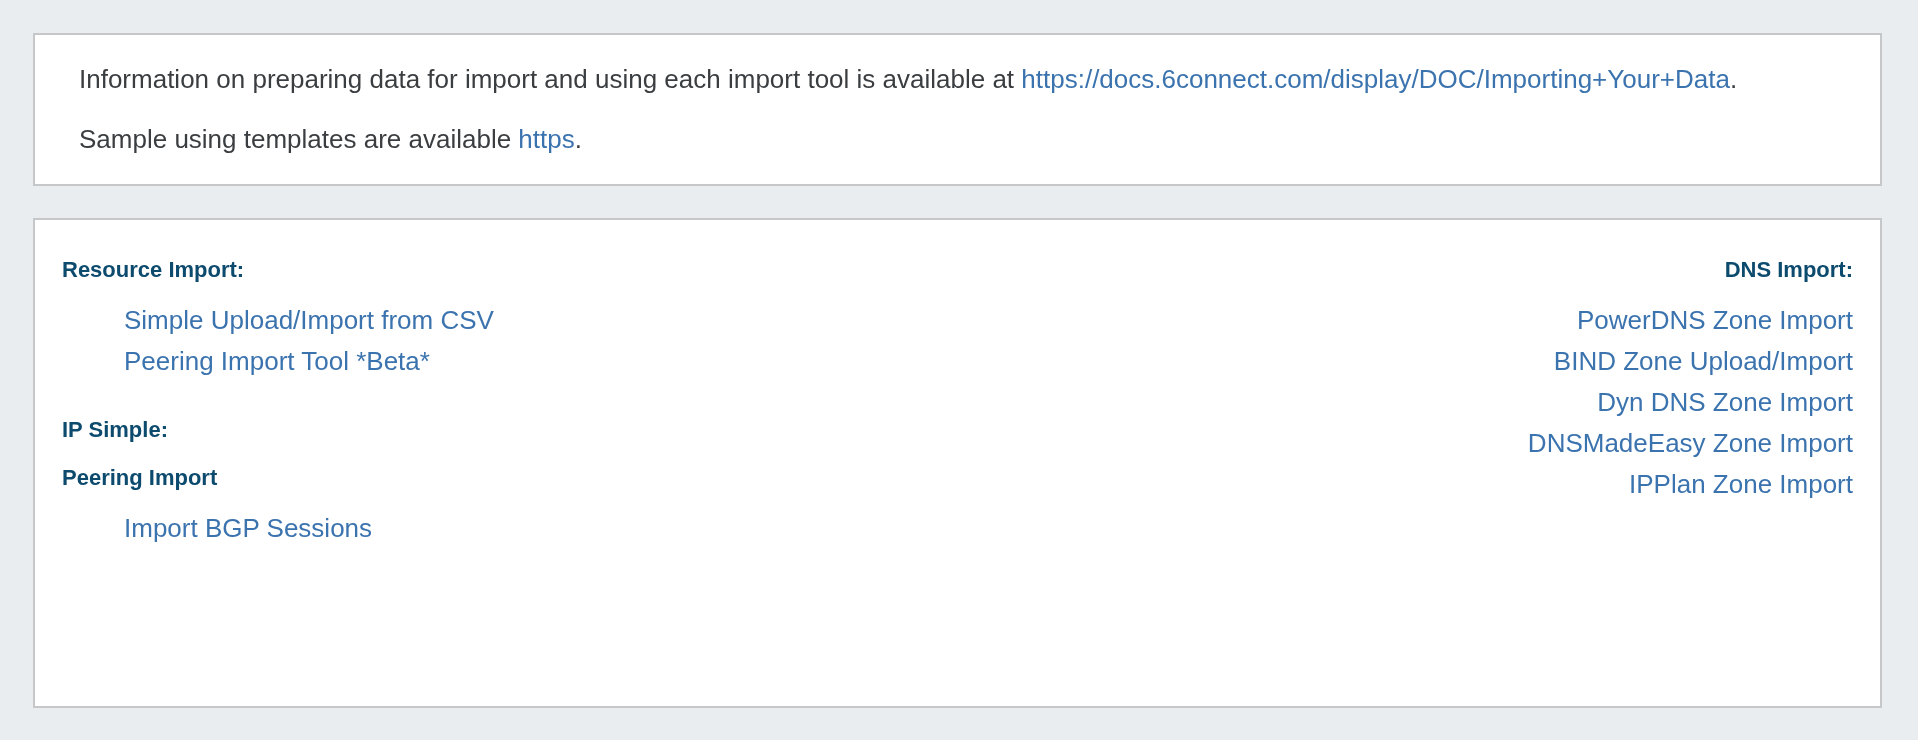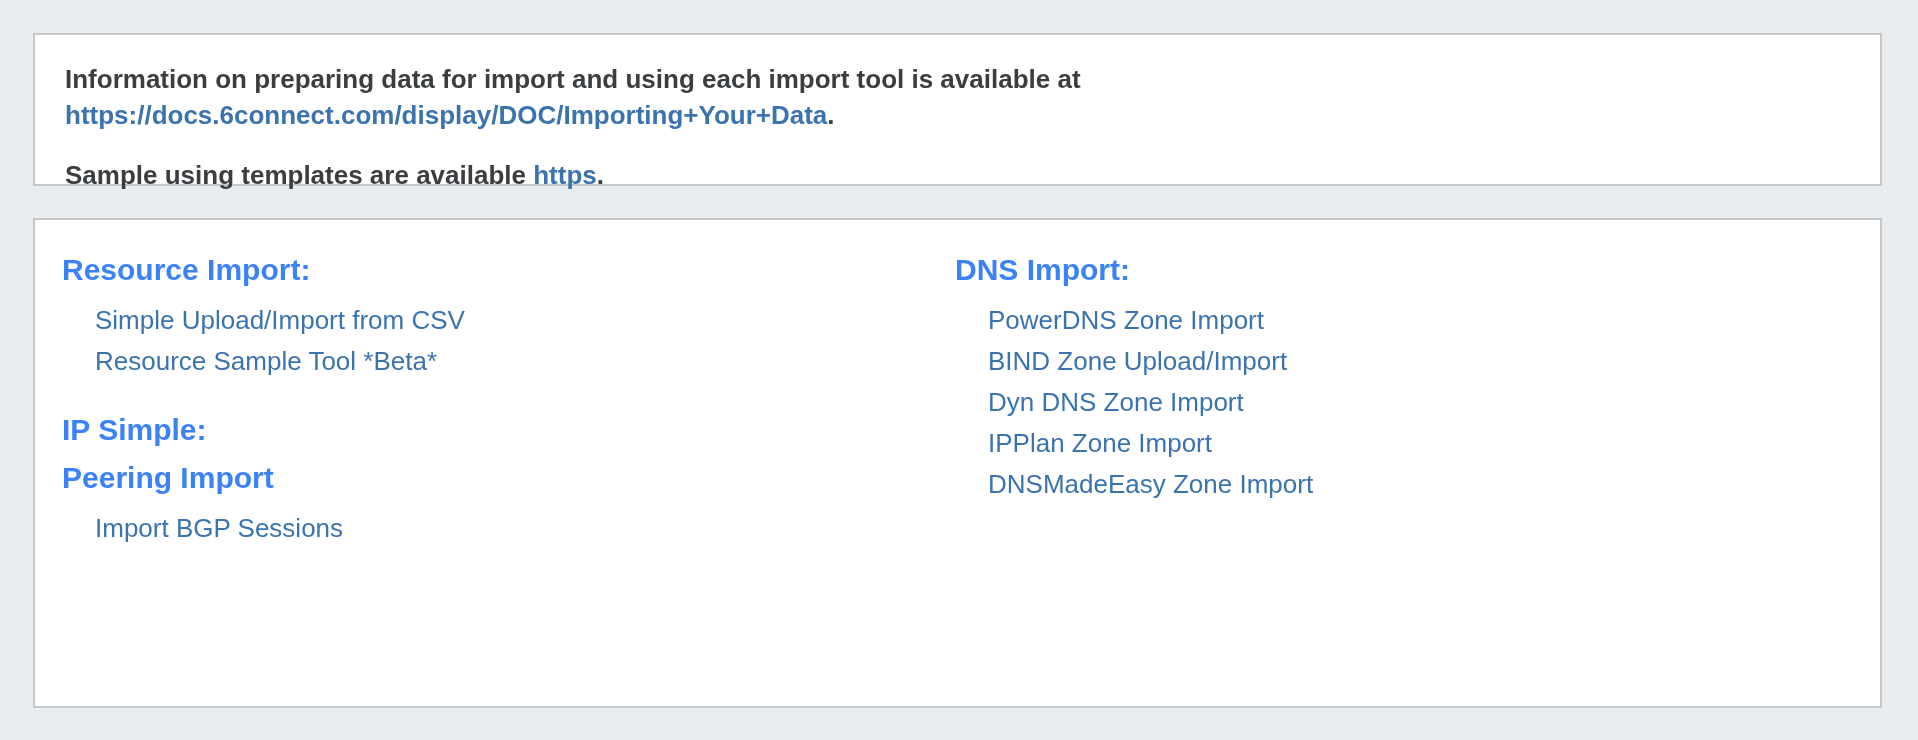--- a/index.html
+++ b/index.html
@@ -14,22 +14,21 @@
   }
   .panel {
     background: #ffffff;
     border: 2px solid #c5c7c9;
     margin-left: 33px;
     width: 1849px;
   }
   .info-panel {
     margin-top: 33px;
     height: 153px;
-    padding: 26px 30px;
-    font-weight: bold;
+    padding: 26px 44px;
   }
   .info-panel p {
     margin: 0 0 24px 0;
     font-size: 26px;
     line-height: 36px;
     color: #3b3e41;
   }
   a.link {
     color: #3b73af;
     text-decoration: none;
@@ -37,38 +36,39 @@
   }
   .import-panel {
     margin-top: 32px;
     height: 490px;
     padding: 32px 27px 30px 27px;
     display: flex;
     flex-direction: row;
     align-items: flex-start;
   }
   .col-left { width: 893px; flex: 0 0 893px; }
-  .col-right { flex: 1 1 auto; }
+  .col-right { flex: 1 1 auto; text-align: right; }
   h2.section-heading {
     margin: 0 0 12px 0;
-    font-size: 30px;
+    font-size: 22px;
     line-height: 36px;
     font-weight: bold;
-    color: #3b82f6;
+    color: #0c4a6e;
   }
   ul.link-list {
     list-style: none;
     margin: 0 0 30px 0;
     padding: 0 0 0 33px;
   }
   .section:last-child ul.link-list { margin-bottom: 0; }
   ul.link-list li {
     font-size: 26px;
     line-height: 41px;
     position: relative;
+    margin-left: 29px;
   }
   .ellipse-annotation {
     position: absolute;
     left: -36px;
     top: -6px;
     width: 256px;
     height: 52px;
     border: 5px solid #c23a62;
     border-radius: 50%;
     pointer-events: none;
@@ -83,21 +83,21 @@
 </div>
 
 <div class="panel import-panel">
 
   <div class="col-left">
 
     <div class="section">
       <h2 class="section-heading">Resource Import:</h2>
       <ul class="link-list">
         <li><a class="link">Simple Upload/Import from CSV</a></li>
-        <li><a class="link">Resource Sample Tool *Beta*</a></li>
+        <li><a class="link">Peering Import Tool *Beta*</a></li>
       </ul>
     </div>
 
     <div class="section">
       <h2 class="section-heading">IP Simple:</h2>
     </div>
 
     <div class="section">
       <h2 class="section-heading">Peering Import</h2>
       <ul class="link-list">
@@ -108,20 +108,20 @@
   </div>
 
   <div class="col-right">
 
     <div class="section">
       <h2 class="section-heading">DNS Import:</h2>
       <ul class="link-list">
         <li><a class="link">PowerDNS Zone Import</a></li>
         <li><a class="link">BIND Zone Upload/Import</a></li>
         <li><a class="link">Dyn DNS Zone Import</a></li>
+        <li><a class="link">DNSMadeEasy Zone Import</a></li>
         <li><a class="link">IPPlan Zone Import</a></li>
-        <li><a class="link">DNSMadeEasy Zone Import</a></li>
       </ul>
     </div>
 
   </div>
 
 </div>
 
 </body></html>

